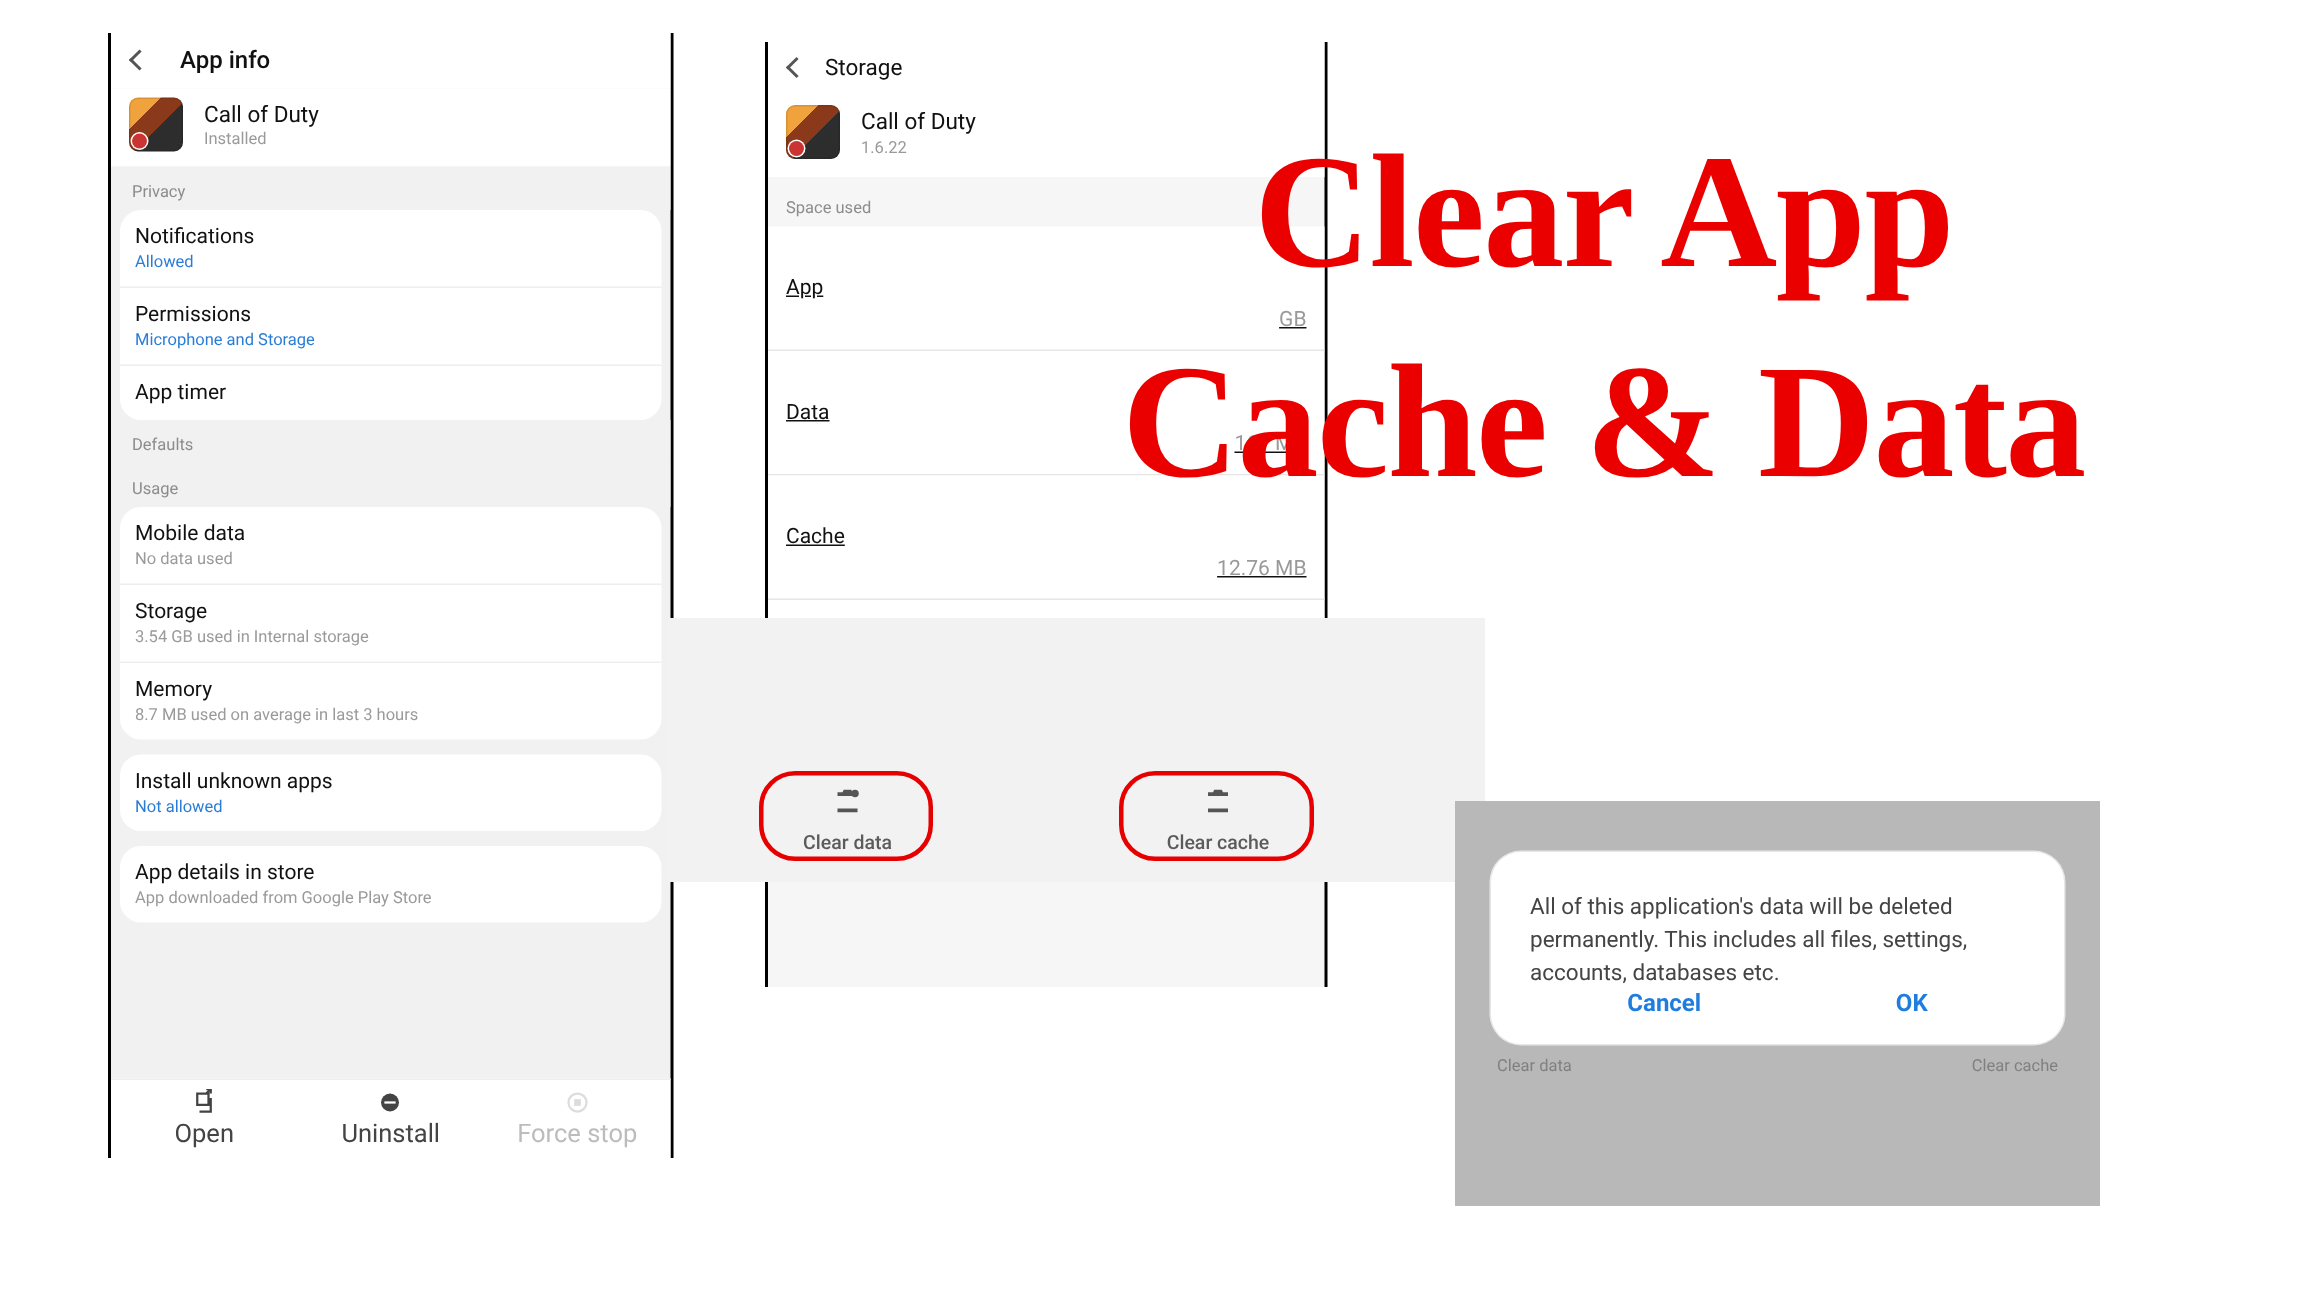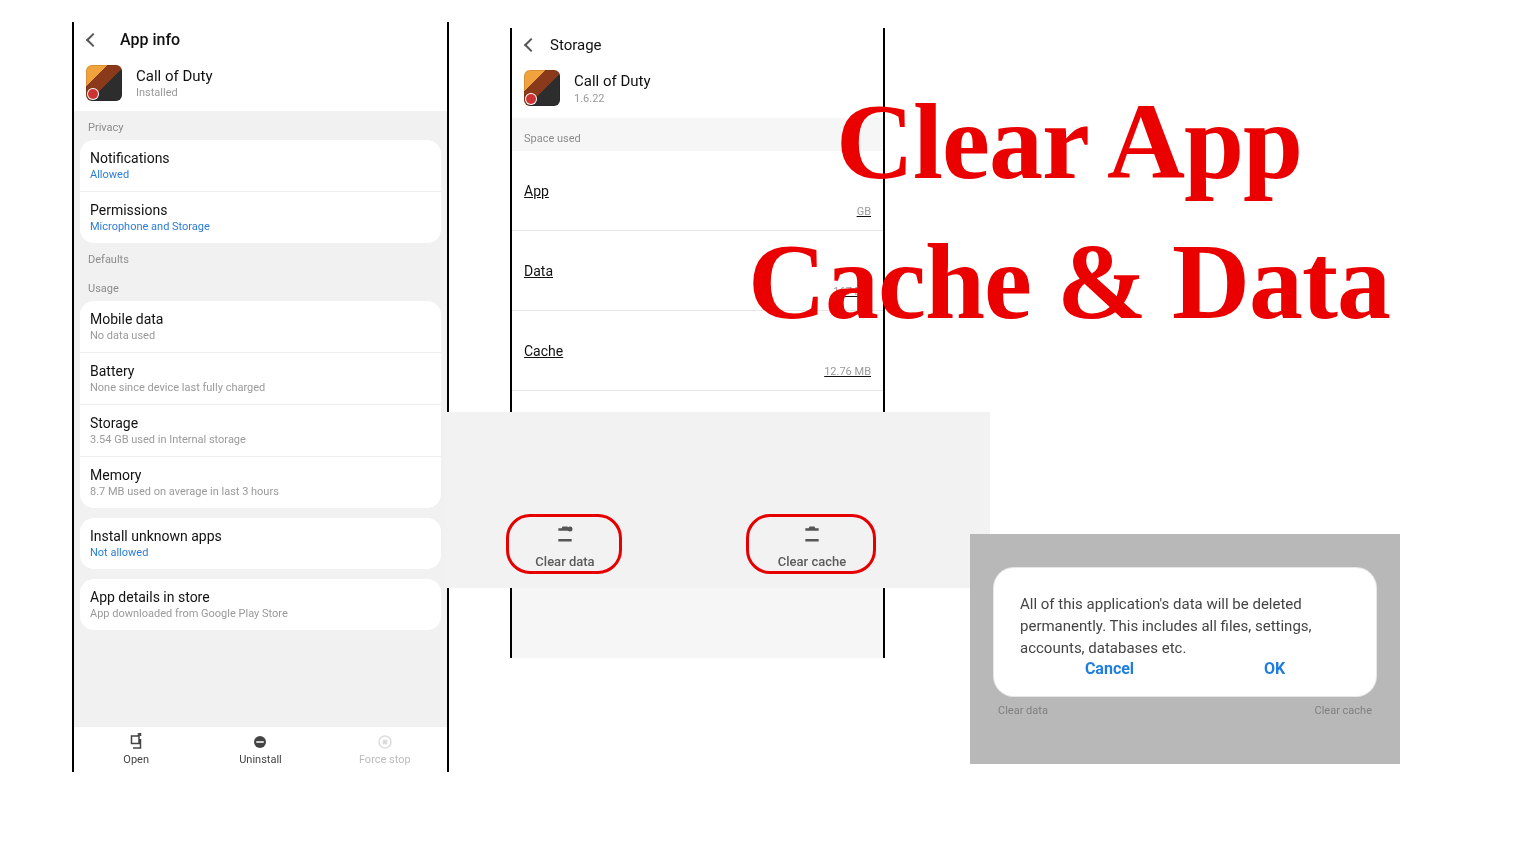--- a/index.html
+++ b/index.html
@@ -90,21 +90,21 @@
   .p1-bottombar {
     margin-top:auto;
     background:#fff;
     display:flex;
     border-top:1px solid #eee;
   }
   .bbtn {
     flex:1;
     display:flex;flex-direction:column;align-items:center;
     padding:6px 0 6px;
-    color:#444;font-size:11px;
+    color:#444;font-size:17px;
   }
   .bbtn svg{width:18px;height:18px;margin-bottom:2px;}
   .bbtn.disabled{color:#bcbcbc;}
   .bbtn.disabled svg{filter:grayscale(1);opacity:.5;}
 
   
   .phone2 {
     position: absolute;
     left: 510px;
     top: 28px;
@@ -128,21 +128,21 @@
   .p2-appver{font-size:11px;color:#9a9a9a;margin-top:2px;}
 
   .space-label{font-size:11px;color:#8c8c8c;padding:14px 12px 6px;}
   .space-row{
     display:flex;justify-content:space-between;align-items:center;
     padding:12px 12px;font-size:14px;color:#111;
     border-bottom:1px solid #e6e6e6;
     background:#fff;
     text-decoration:underline;
   }
-  .space-val{font-size:11px;color:#9a9a9a;margin-top:42px;}
+  .space-val{font-size:14px;color:#9a9a9a;margin-top:42px;}
 
   
   .wide-bottom{
     position:absolute;
     left:445px;top:412px;width:545px;height:176px;
     background:#f2f2f2;
   }
   .clearbtns-wrap{
     position:absolute;
     left:510px;top:518px;width:445px;
@@ -169,21 +169,21 @@
     font-weight:900;
     font-size:108px;
     line-height:1.3;
     letter-spacing:-1px;
     text-align:center;
   }
 
   
   .dialog-panel{
     position:absolute;
-    left:970px;top:534px;width:430px;height:230px;
+    left:970px;top:534px;width:430px;height:270px;
     background:#b8b8b8;
     padding:34px 24px 12px;
   }
   .dialog-box{
     background:#fff;border-radius:20px;
     padding:26px 26px 10px;
     box-shadow:0 0 0 1px #e7e7e7;
   }
   .dialog-msg{font-size:15px;color:#444;line-height:1.45;}
   .dialog-actions{
@@ -218,33 +218,32 @@
   <div class="section-label">Privacy</div>
   <div class="card">
     <div class="row">
       <div class="row-title">Notifications</div>
       <div class="row-sub blue">Allowed</div>
     </div>
     <div class="row">
       <div class="row-title">Permissions</div>
       <div class="row-sub blue">Microphone and Storage</div>
     </div>
+    <div class="row">
+      <div class="row-title">App timer</div>
+    </div>
   </div>
 
   <div class="section-label">Defaults</div>
 
   <div class="section-label">Usage</div>
   <div class="card">
     <div class="row">
       <div class="row-title">Mobile data</div>
       <div class="row-sub">No data used</div>
-    </div>
-    <div class="row">
-      <div class="row-title">Battery</div>
-      <div class="row-sub">None since device last fully charged</div>
     </div>
     <div class="row">
       <div class="row-title">Storage</div>
       <div class="row-sub">3.54 GB used in Internal storage</div>
     </div>
     <div class="row">
       <div class="row-title">Memory</div>
       <div class="row-sub">8.7 MB used on average in last 3 hours</div>
     </div>
   </div>

